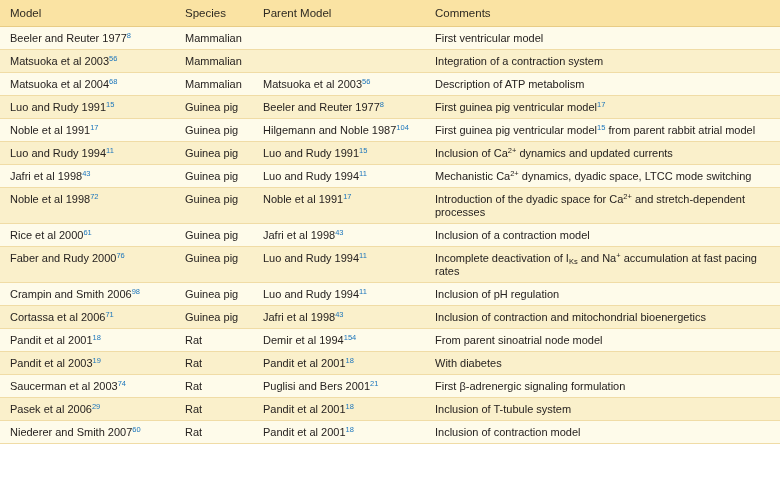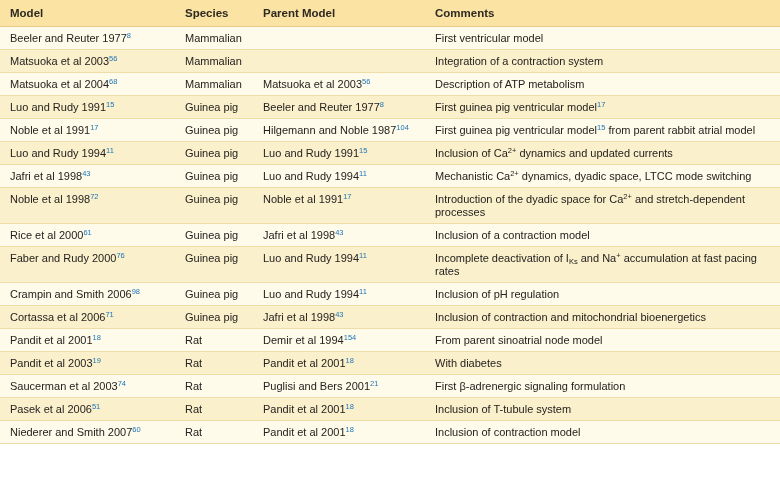--- a/index.html
+++ b/index.html
@@ -12,21 +12,21 @@
     --text:#262220;
   }
   html,body{margin:0;padding:0;background:#FFFFFF;}
   body{font-family:"Liberation Sans", sans-serif;color:var(--text);}
   .table-wrap{width:780px;}
   table{width:780px;border-collapse:collapse;table-layout:fixed;}
   thead th{
     background:var(--header-bg);
     text-align:left;
     font-size:11.5px;
-    font-weight:bold;
+    font-weight:normal;
     color:#2E2A22;
     padding:7px 8px 6px 10px;
     border-bottom:1px solid var(--header-border);
     line-height:13px;
     vertical-align:middle;
   }
   tbody td{
     font-size:11px;
     line-height:13px;
     padding:5px 8px 4px 10px;
@@ -159,21 +159,21 @@
           <td>Pandit et al 2001<span class="ref-sup">18</span></td>
           <td>With diabetes</td>
         </tr>
         <tr>
           <td>Saucerman et al 2003<span class="ref-sup">74</span></td>
           <td>Rat</td>
           <td>Puglisi and Bers 2001<span class="ref-sup">21</span></td>
           <td>First β-adrenergic signaling formulation</td>
         </tr>
         <tr>
-          <td>Pasek et al 2006<span class="ref-sup">51</span></td>
+          <td>Pasek et al 2006<span class="ref-sup">29</span></td>
           <td>Rat</td>
           <td>Pandit et al 2001<span class="ref-sup">18</span></td>
           <td>Inclusion of T-tubule system</td>
         </tr>
         <tr>
           <td>Niederer and Smith 2007<span class="ref-sup">60</span></td>
           <td>Rat</td>
           <td>Pandit et al 2001<span class="ref-sup">18</span></td>
           <td>Inclusion of contraction model</td>
         </tr>

